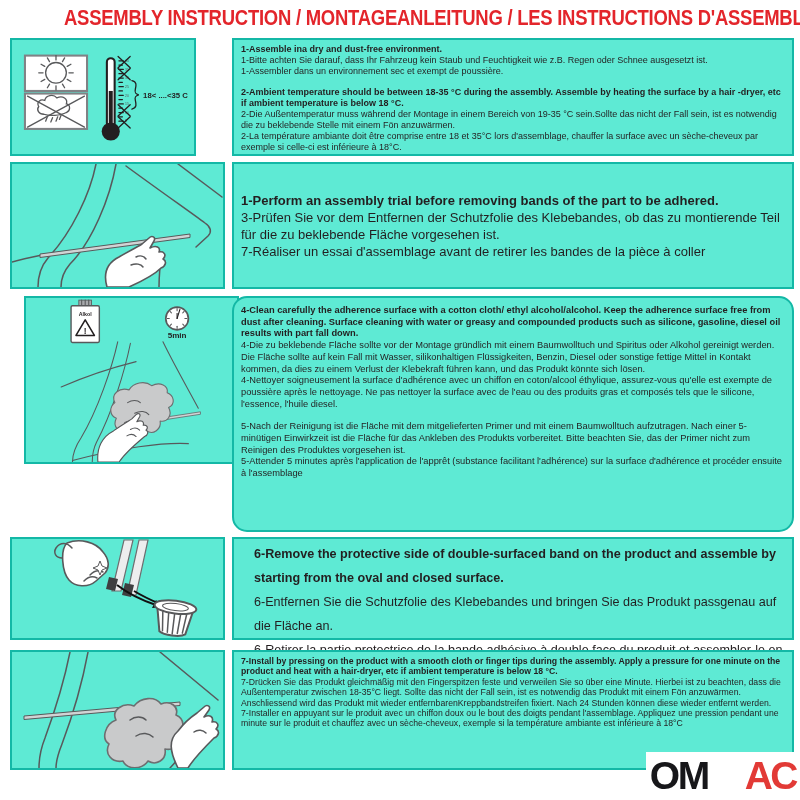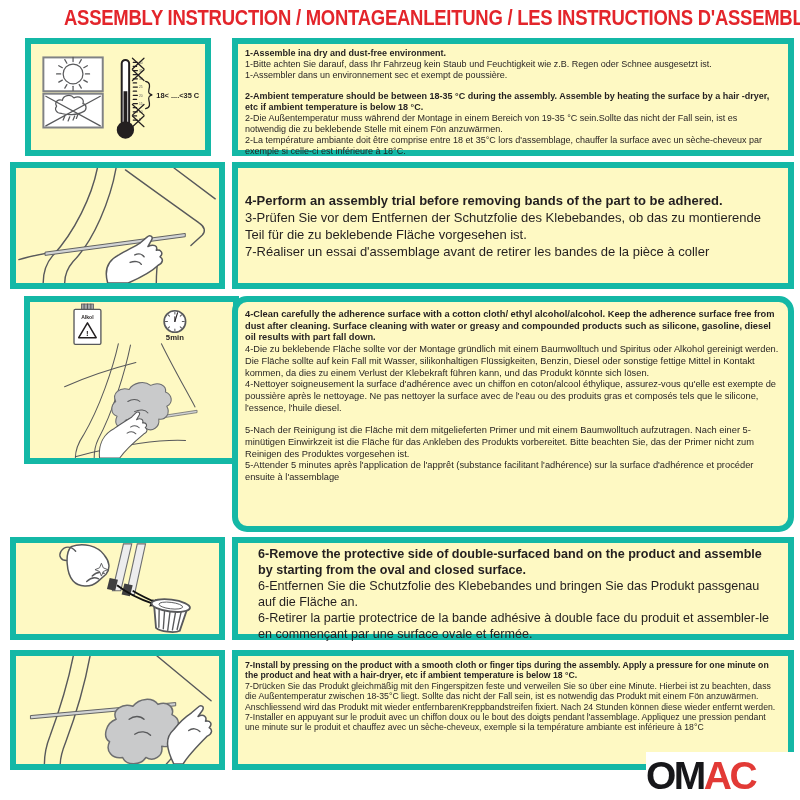--- a/index.html
+++ b/index.html
@@ -1,50 +1,50 @@
 <!DOCTYPE html>
 <html><head>
 <meta charset="utf-8">
 <style>
   html,body{margin:0;padding:0;background:#fff;}
   body{font-family:"Liberation Sans","DejaVu Sans",sans-serif;color:#231f20;}
   .page{position:relative;width:800px;height:800px;background:#fff;overflow:hidden;}
   .title{position:absolute;top:5px;left:0;width:800px;text-align:center;
          font-size:22px;font-weight:800;color:#e3252b;letter-spacing:-.3px;
          transform:scaleX(.84);transform-origin:center;white-space:nowrap;}
-  .box{position:absolute;border:6px solid #14b8a6;background:#fef9c3;box-sizing:border-box;}
+  .box{position:absolute;border:2px solid #14b8a6;background:#5eead4;box-sizing:border-box;}
   .illus svg{display:block;width:100%;height:100%;}
   .tbox{padding:4px 8px 3px 7px;}
   .s-sm{font-size:9px;line-height:11px;}
   .s-sm .step{margin-bottom:10px;}
   .s-md{font-size:13px;line-height:17px;display:flex;flex-direction:column;justify-content:center;}
-  .s-m2{font-size:12.6px;line-height:16px;padding-top:3px;padding-left:20px;}
+  .s-m2{font-size:12.6px;line-height:24px;padding-top:3px;padding-left:20px;}
   .s-xs3{font-size:9.3px;line-height:11.7px;padding-top:7px;border-radius:15px;}
   .s-xs3 .step{margin-bottom:11px;}
   .s-tn{font-size:8.7px;line-height:10.4px;padding-top:4px;}
   .b{font-weight:bold;}
   .logo{position:absolute;left:646px;top:752px;width:150px;height:46px;background:#fff;
-        display:flex;align-items:center;z-index:5;
-        font-weight:900;font-size:39px;letter-spacing:-2.5px;line-height:1;}
+        display:flex;align-items:center;justify-content:flex-end;z-index:5;
+        font-weight:900;font-size:39px;letter-spacing:-2.5px;line-height:1;gap:37px;}
   .logo .om{color:#17171a;}
   .logo .ac{color:#e23a36;}
   .ln{stroke:#58595b;stroke-width:1.5;fill:none;stroke-linecap:round;}
   .hand{fill:#fff;stroke:#58595b;stroke-width:1.6;stroke-linejoin:round;}
   .cloth{fill:#c9cacb;stroke:#6d6e70;stroke-width:1.6;stroke-linejoin:round;}
   .strip{fill:#d1d3d4;stroke:#58595b;stroke-width:1;}
   .blk{stroke:#231f20;}
 </style>
 </head>
 <body>
 
 <div class="page">
 
   <div class="title">ASSEMBLY INSTRUCTION / MONTAGEANLEITUNG / LES INSTRUCTIONS D'ASSEMBLAGE</div>
 
-  <div class="box illus" style="left:25px;top:38px;width:186px;height:118px">
+  <div class="box illus" style="left:10px;top:38px;width:186px;height:118px">
     <svg viewBox="0 0 211 114">
       <g>
         <rect x="15" y="9" width="72" height="41" fill="#fff" stroke="#808285" stroke-width="2.4"></rect>
         <circle cx="51" cy="29" r="12" class="ln"></circle>
         <g class="ln" stroke-width="1.3">
           <line x1="66" y1="29" x2="71" y2="29"></line>
             <line x1="64" y1="36.5" x2="68.3" y2="39"></line>
           <line x1="58.5" y1="42" x2="61" y2="46.3"></line>
             <line x1="51" y1="44" x2="51" y2="49"></line>
           <line x1="43.5" y1="42" x2="41" y2="46.3"></line>
@@ -145,21 +145,21 @@
       <g>
         <path class="hand" d="M95,123 C91,109 95,99 107,93 C115,88 124,84 130,80 L137,74 C140,71 144,73 142,77 L138,84 C144,81 149,83 147,88 C152,87 155,91 151,95 C155,97 154,102 149,104 C141,112 126,119 117,123 Z"></path>
         <path class="ln" stroke-width="1.1" d="M124,93 C128,91 132,92 134,95"></path>
         <path class="ln" stroke-width="1.1" d="M119,101 C124,99 129,100 131,103"></path>
       </g>
     </svg>
   </div>
 
   <div class="box tbox s-md" style="left:232px;top:162px;width:562px;height:127px">
     <div class="step">
-      <div class="b">4-Perform an assembly trial before removing bands of the part to be adhered.</div>
+      <div class="b">1-Perform an assembly trial before removing bands of the part to be adhered.</div>
       <div>3-Prüfen Sie vor dem Entfernen der Schutzfolie des Klebebandes, ob das zu montierende Teil für die zu beklebende Fläche vorgesehen ist.</div>
       <div>7-Réaliser un essai d'assemblage avant de retirer les bandes de la pièce à coller</div>
     </div>
   </div>
 
   <div class="box illus" style="left:24px;top:296px;width:215px;height:168px">
     <svg viewBox="0 0 211 232">
       <g>
         <rect x="31" y="3" width="18" height="8" fill="#a7a9ac" stroke="#58595b" stroke-width="1.2"></rect>
         <line x1="35" y1="3" x2="35" y2="11" class="ln" stroke-width=".8"></line>

